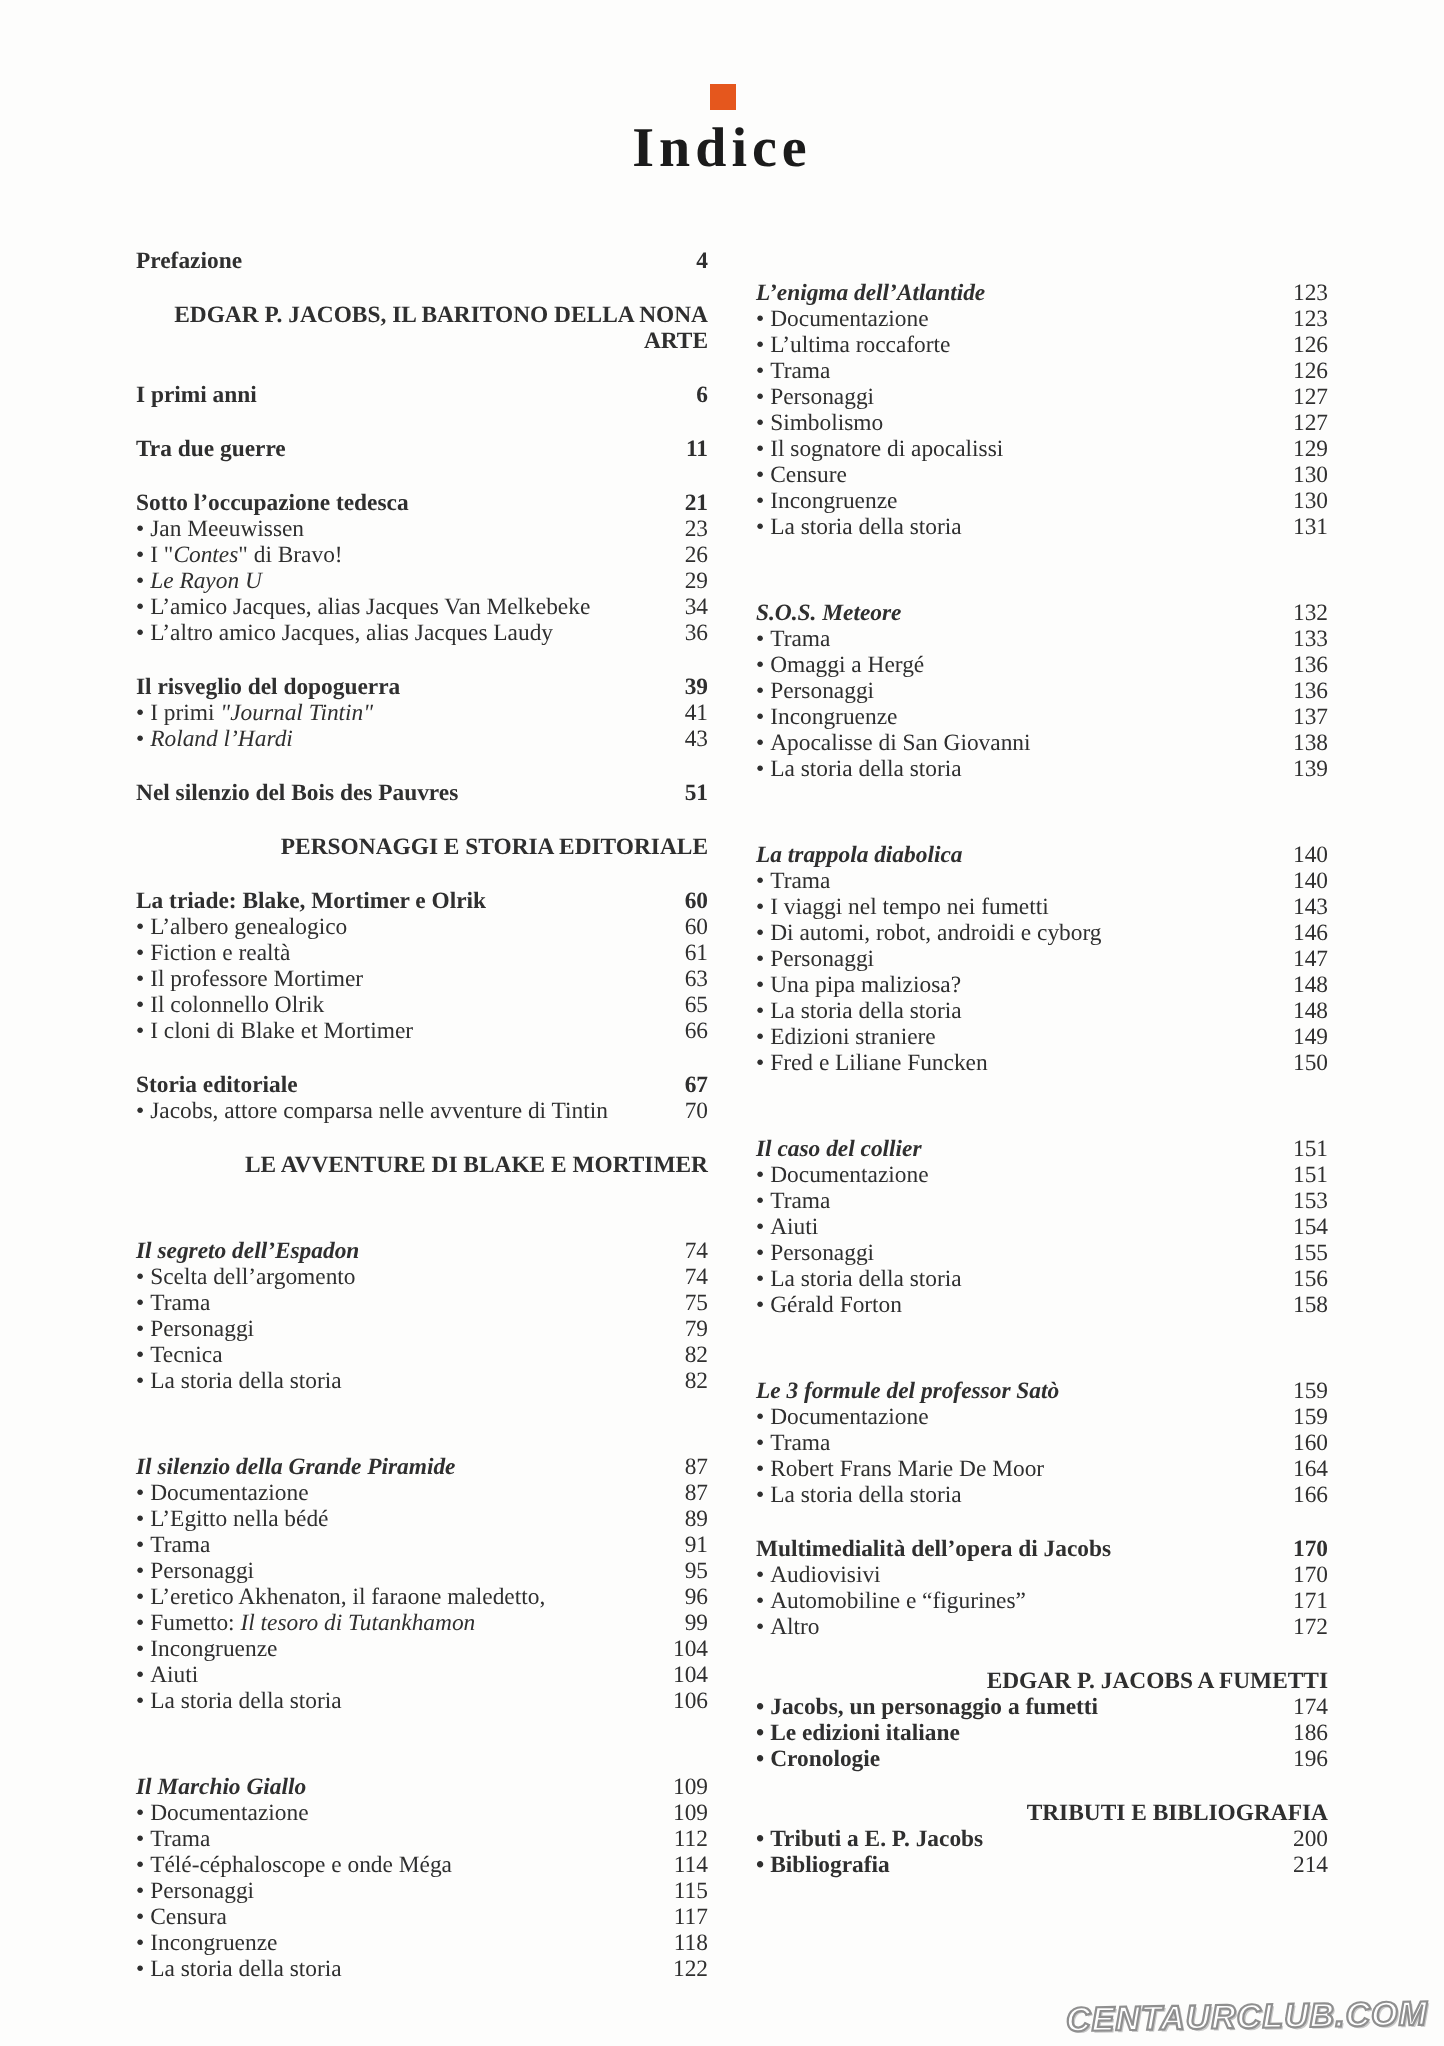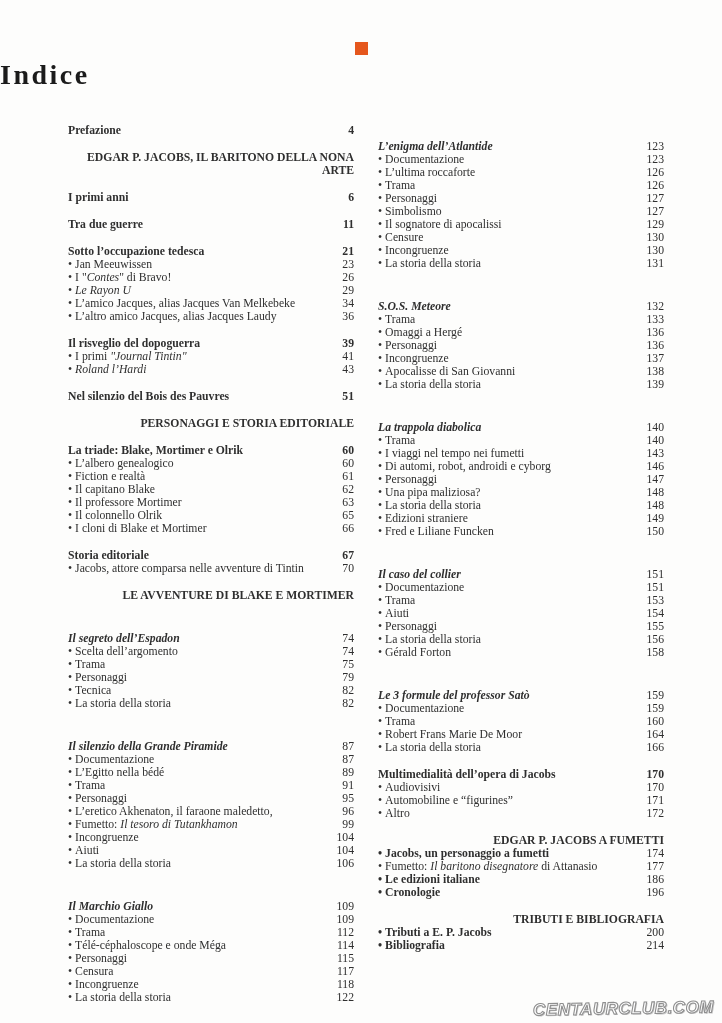--- a/index.html
+++ b/index.html
@@ -1,21 +1,21 @@
 <!DOCTYPE html>
 <html><head>
 <meta charset="utf-8">
 <style>
   html,body{margin:0;padding:0;background:#e9e9e9;}
   .page{
     position:relative;width:722px;height:1023px;background:#fdfdfc;
     font-family:"Liberation Serif", serif;color:#2f2f2f;overflow:hidden;
     margin:0 auto;
   }
-  .page-header{position:absolute;top:42px;left:0;width:100%;}
+  .page-header{position:absolute;top:42px;left:0;width:100%;text-align:center;}
   .accent-square{width:13px;height:13px;margin:0 auto 6px auto;}
   .page-title{
     font-size:28px;font-weight:700;letter-spacing:2.5px;color:#1b1b1b;
     line-height:28px;
   }
   .columns{
     position:absolute;top:124px;left:68px;display:flex;gap:24px;
   }
   .col{width:286px;}
   .row{
@@ -115,24 +115,20 @@
         </div>
         <div class="row bullet">
           <span class="label"><span class="blt">•</span><span>L’albero genealogico</span></span>
           <span class="pg">60</span>
         </div>
         <div class="row bullet">
           <span class="label"><span class="blt">•</span><span>Fiction e realtà</span></span>
           <span class="pg">61</span>
         </div>
         <div class="row bullet">
-          <span class="label"><span class="blt">•</span><span>Il capitano Blake</span></span>
-          <span class="pg">62</span>
-        </div>
-        <div class="row bullet">
           <span class="label"><span class="blt">•</span><span>Il professore Mortimer</span></span>
           <span class="pg">63</span>
         </div>
         <div class="row bullet">
           <span class="label"><span class="blt">•</span><span>Il colonnello Olrik</span></span>
           <span class="pg">65</span>
         </div>
         <div class="row bullet">
           <span class="label"><span class="blt">•</span><span>I cloni di Blake et Mortimer</span></span>
           <span class="pg">66</span>
@@ -413,24 +409,20 @@
         <div class="row bullet">
           <span class="label"><span class="blt">•</span><span>Altro</span></span>
           <span class="pg">172</span>
         </div>
         <div class="row section gap">
           <span class="label"><span>EDGAR P. JACOBS A FUMETTI</span></span>
         </div>
         <div class="row bullet-bold">
           <span class="label"><span class="blt">•</span><span>Jacobs, un personaggio a fumetti</span></span>
           <span class="pg">174</span>
-        </div>
-        <div class="row bullet">
-          <span class="label"><span class="blt">•</span><span>Fumetto: </span><span class="it">Il baritono disegnatore</span><span> di Attanasio</span></span>
-          <span class="pg">177</span>
         </div>
         <div class="row bullet-bold">
           <span class="label"><span class="blt">•</span><span>Le edizioni italiane</span></span>
           <span class="pg">186</span>
         </div>
         <div class="row bullet-bold">
           <span class="label"><span class="blt">•</span><span>Cronologie</span></span>
           <span class="pg">196</span>
         </div>
         <div class="row section gap">

